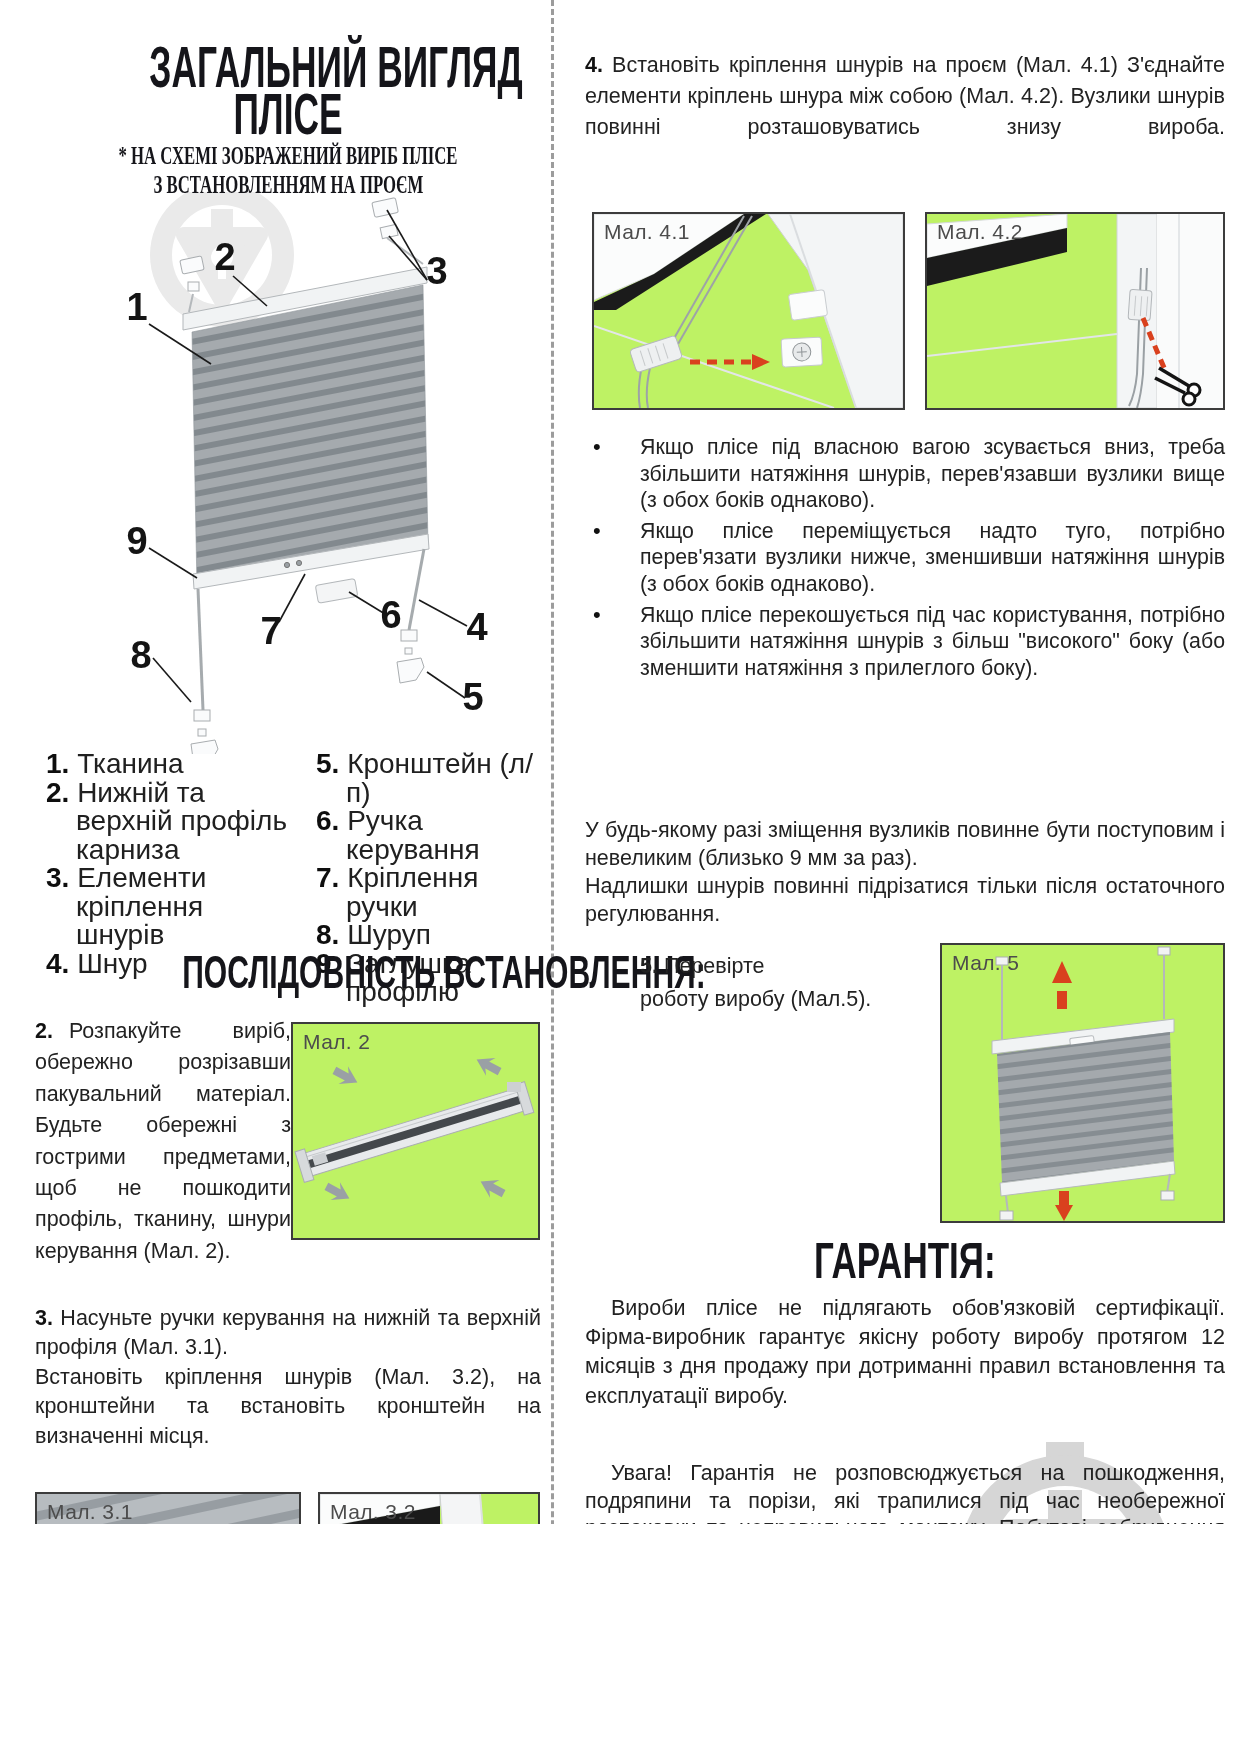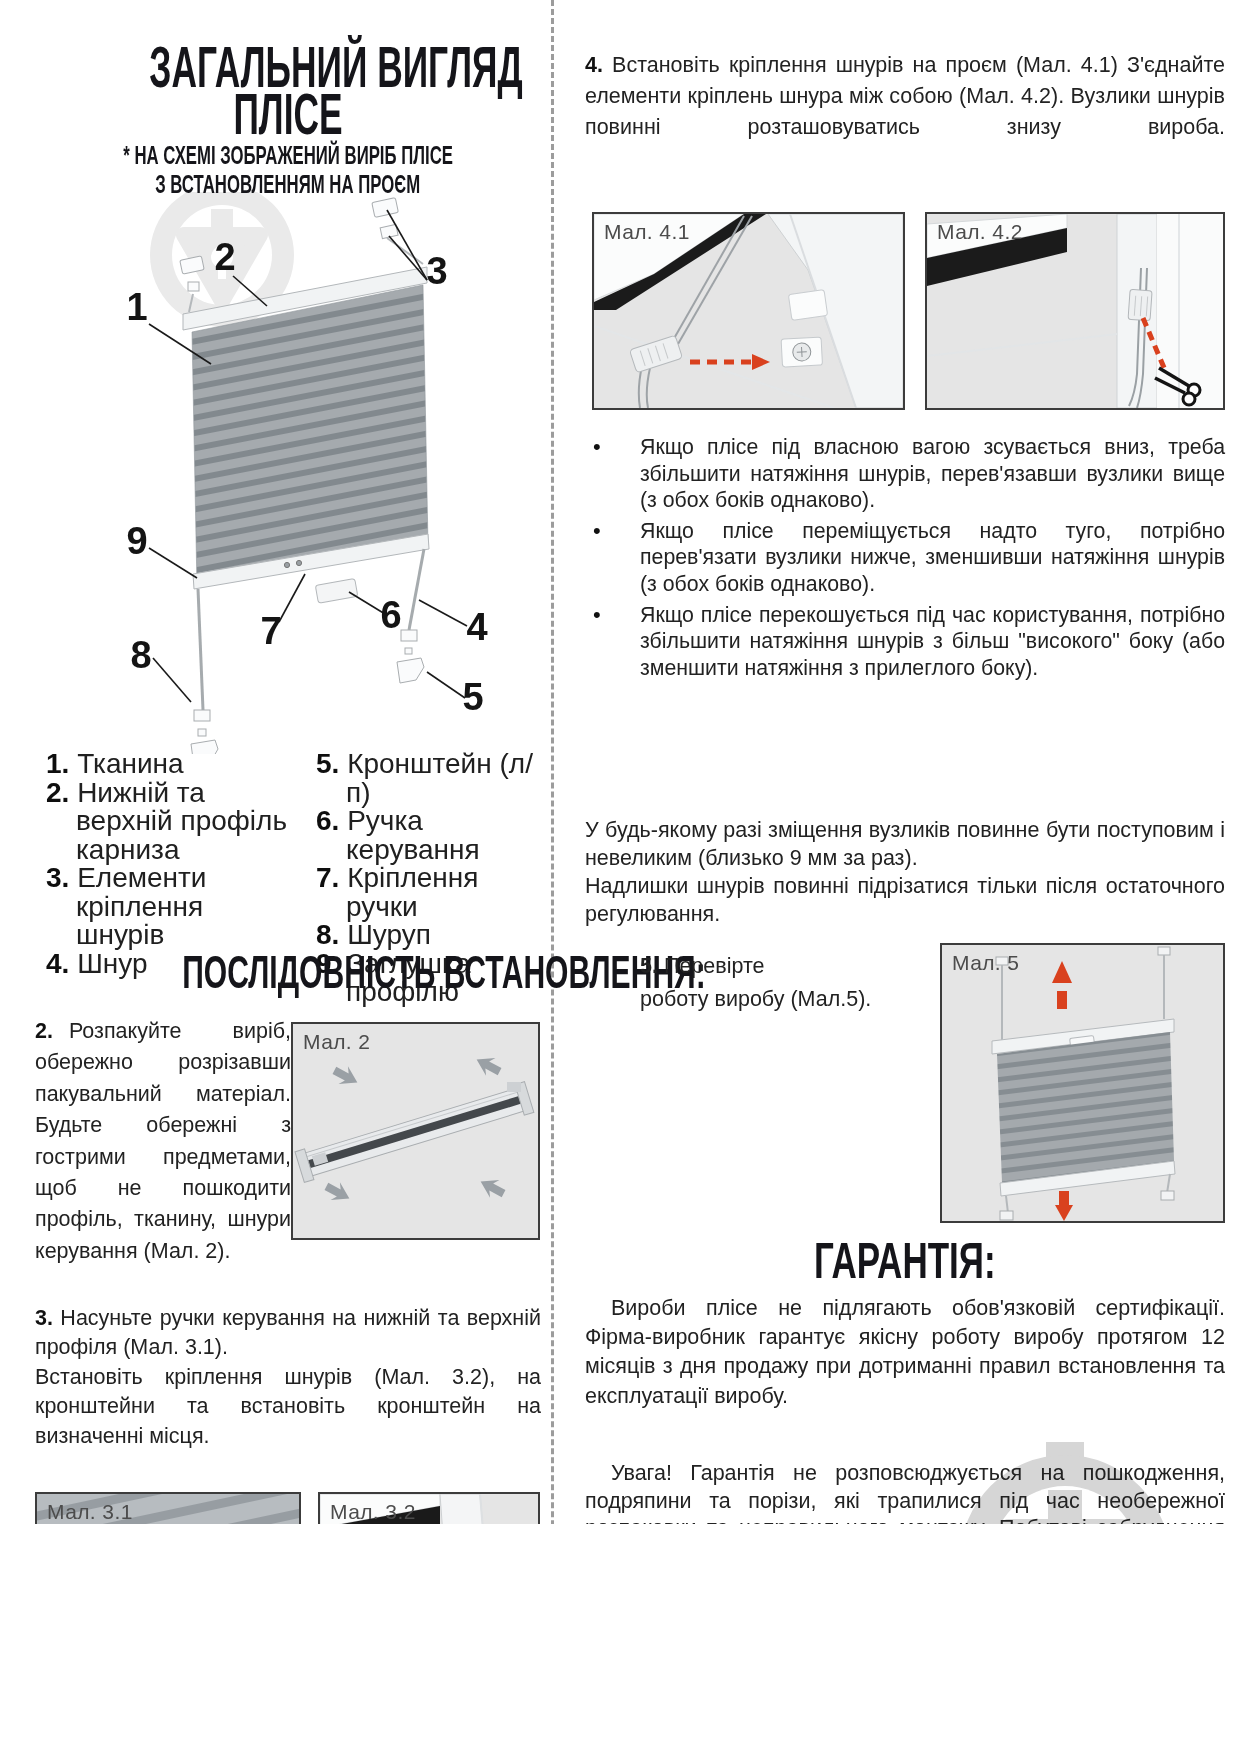--- a/index.html
+++ b/index.html
@@ -12,42 +12,42 @@
   .t-line{text-align:center;}
   .title .cond{font-size:57px;line-height:47px;transform:scaleX(.62);}
   .subtitle .cond{font-size:25px;line-height:29px;transform:scaleX(.67);}
   .section-title .cond{font-size:47px;transform:scaleX(.64);}
   .warranty-title .cond{font-size:50px;transform:scaleX(.70);}
   .body-text{font-size:21.5px;line-height:31px;text-align:justify;color:#222;}
   .body-text b{color:#111;}
   .jlast{text-align-last:justify;}
   .leg-item{font-size:28px;line-height:28.5px;padding-left:30px;text-indent:-30px;color:#202020;}
   .leg-item b{color:#0e0e0e;}
-  .fig{position:absolute;border:2px solid #3c3c3c;background:#e5e5e5;box-sizing:border-box;z-index:2;}
+  .fig{position:absolute;border:2px solid #3c3c3c;background:#bef264;box-sizing:border-box;z-index:2;}
   .fig-label{position:absolute;left:10px;top:6px;font-size:21px;color:#4c4c4c;letter-spacing:.4px;z-index:3;}
   .bullet-row{position:relative;padding-left:55px;font-size:21.3px;line-height:26.6px;text-align:justify;color:#222;}
   .bdot{position:absolute;left:8px;top:0;font-size:22px;color:#111;}
   .divider{position:absolute;left:551px;top:0;height:1760px;width:0;border-left:3px dashed #9c9c9c;z-index:1;}
   .pgline{position:absolute;left:1206px;top:1697px;width:0;height:60px;border-left:2px solid #b9b9b9;z-index:2;}
   .pgnum{position:absolute;left:1213px;top:1699px;font-size:22px;color:#4a4a4a;z-index:2;}
   svg{display:block;}
 </style>
 </head>
 <body>
 
 <div class="page">
 
   <div class="divider"></div>
 
   <div class="txt title" style="left:35px;top:44px;width:506px;">
     <div class="t-line"><span class="cond">ЗАГАЛЬНИЙ ВИГЛЯД</span></div>
     <div class="t-line"><span class="cond">ПЛІСЕ</span></div>
   </div>
 
-  <div class="txt subtitle" style="left:35px;top:141px;width:506px;">
+  <div class="txt subtitle" style="left:35px;top:141px;width:506px;font-family:Liberation Serif, serif;">
     <div class="t-line"><span class="cond">* НА СХЕМІ ЗОБРАЖЕНИЙ ВИРІБ ПЛІСЕ</span></div>
     <div class="t-line"><span class="cond">З ВСТАНОВЛЕННЯМ НА ПРОЄМ</span></div>
   </div>
 
   <svg class="abs" style="left:35px;top:192px;z-index:1;" width="510" height="562" viewBox="0 0 510 562">
     <defs>
       <pattern id="pleatsA" width="15" height="15" patternUnits="userSpaceOnUse" patternTransform="rotate(-11)">
         <rect width="15" height="15" fill="#a5aaae"></rect>
         <rect y="9" width="15" height="6" fill="#82898e"></rect>
       </pattern>

